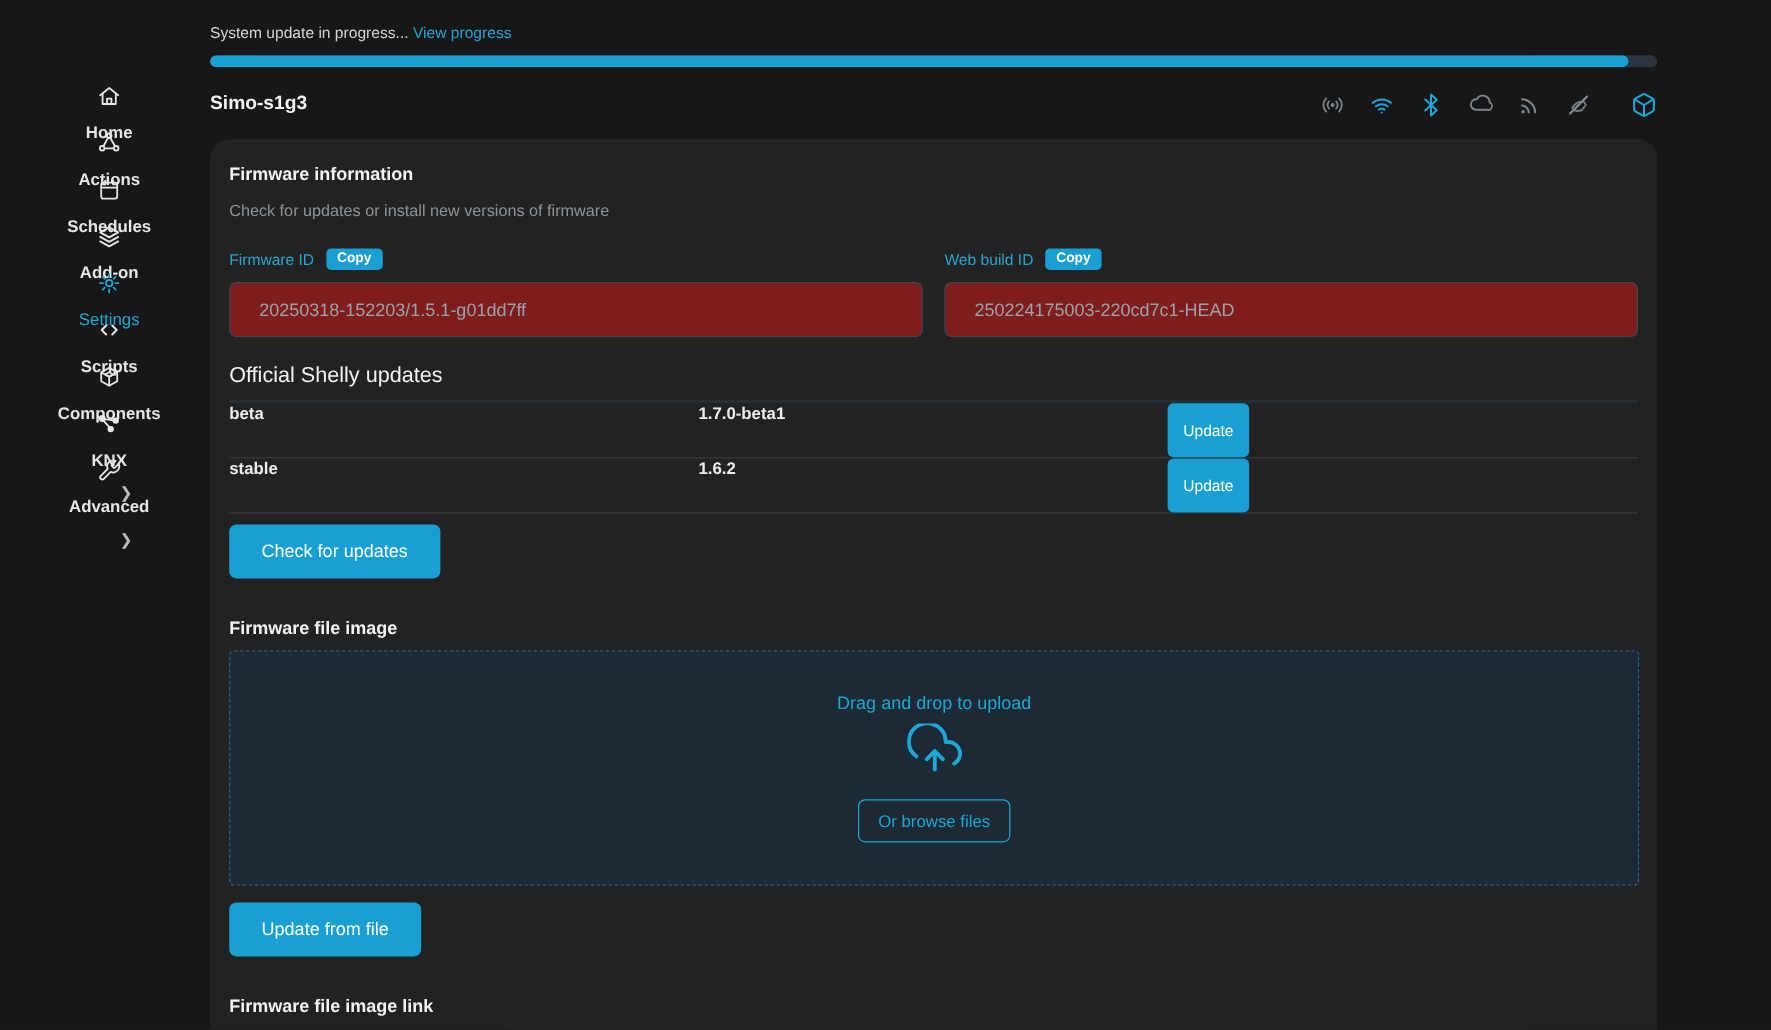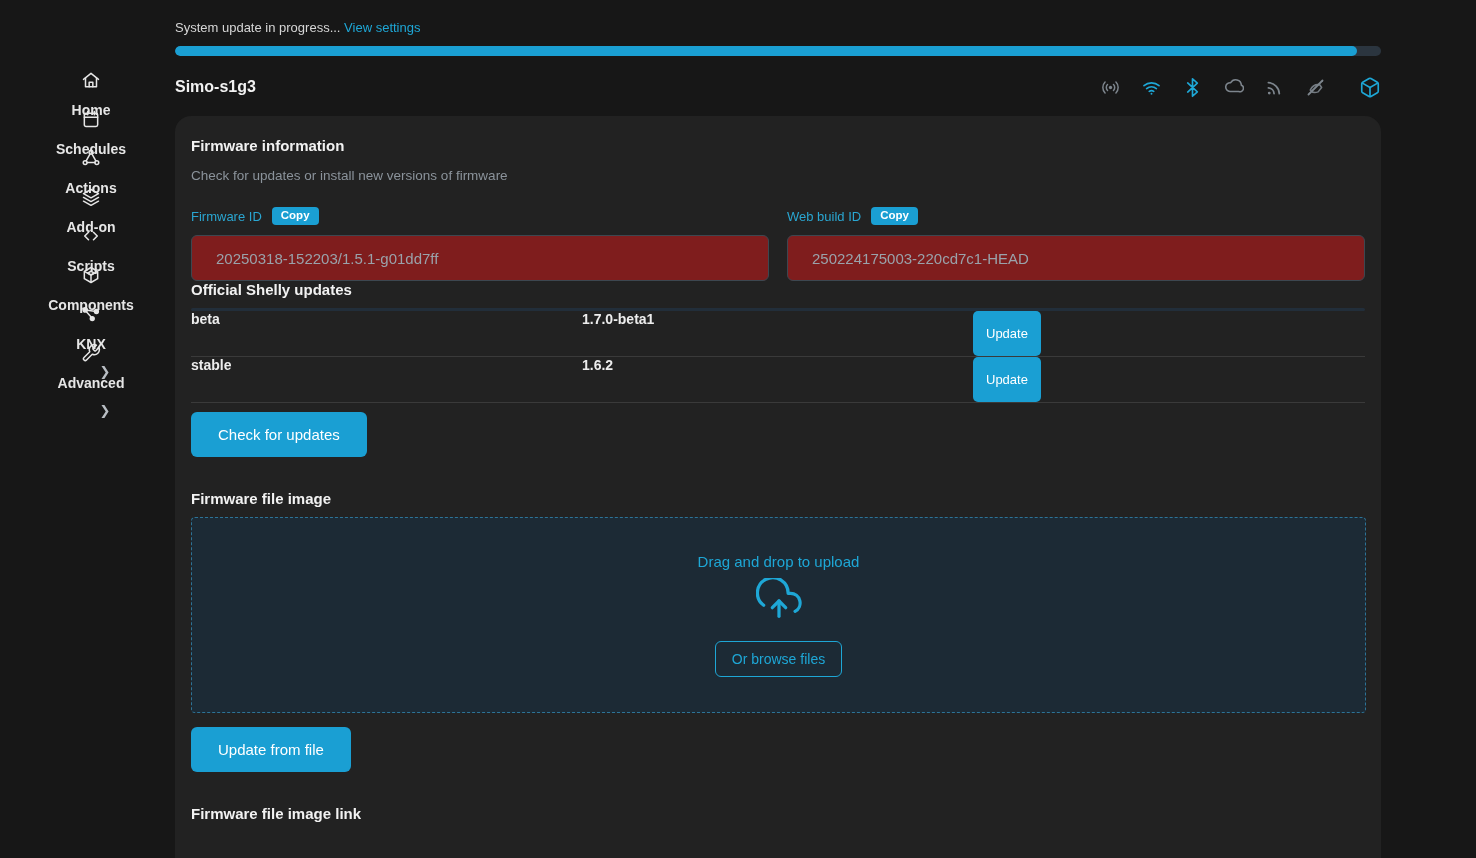--- a/index.html
+++ b/index.html
@@ -59,21 +59,21 @@
     background:#1a9fd3; color:#fff; font-size:11.5px; font-weight:700;
     border-radius:4px; padding:3px 9px; cursor:pointer; line-height:1;
   }
   .field-input {
     margin-top:8px; height:46px; background:#7f1d1d;
     border:1px solid #3d4750; border-radius:6px;
     display:flex; align-items:center; padding-left:24px;
     color:#9aa2aa; font-size:15px; cursor:text;
   }
 
-  .table-title { font-size:15px; font-weight:700; color:#f2f2f2; }
+  .table-title { margin-top:21px; font-size:18px; font-weight:400; color:#f2f2f2; }
   .tbl { margin-top:10px; }
   .tbl-head { display:flex; height:30px; align-items:center; color:#868e96; font-size:13px; }
   .tbl-head .c1 { width:391px; }
   .tbl-head .c2 { flex:1; }
   .tbl-head-divider { height:3px; background:#222e3a; border-radius:2px; }
   .tbl-row { display:flex; height:46px; border-bottom:1px solid #3a3a3a; }
   .tbl-row .c1 { width:391px; font-size:14px; font-weight:700; color:#ededed; }
   .tbl-row .c2 { width:391px; font-size:14px; font-weight:700; color:#ededed; }
   .btn-small {
     background:#1a9fd3; border:none; color:#fff; font-size:13px;
@@ -118,53 +118,62 @@
             <path d="M3 11.2 12 4l9 7.2"></path>
             <path d="M5.4 9.6V20h13.2V9.6"></path>
             <path d="M9.8 20v-5.4h4.4V20"></path>
           </svg>
       </span>
       <span>Home</span>
     </div>
 
     <div class="nav-item">
       <span class="nicon">
-        <svg viewBox="0 0 24 24" fill="none" stroke="currentColor" stroke-width="1.8" stroke-linecap="round" stroke-linejoin="round">
-            <rect x="4" y="5" width="16" height="16" rx="2"></rect>
-            <path d="M8 3v4M16 3v4M4 10h16"></path>
-          </svg>
-      </span>
-      <span>Schedules</span>
-    </div>
-
-    <div class="nav-item">
-      <span class="nicon">
         <svg viewBox="0 0 24 24" fill="none" stroke="currentColor" stroke-width="1.8" stroke-linecap="round">
             <circle cx="12" cy="5" r="2.3"></circle>
             <circle cx="5" cy="17.5" r="2.3"></circle>
             <circle cx="19" cy="17.5" r="2.3"></circle>
             <path d="M10.9 7 6.2 15.4"></path>
             <path d="M13.1 7l4.7 8.4"></path>
             <path d="M7.3 17.5h9.4"></path>
           </svg>
       </span>
       <span>Actions</span>
     </div>
 
     <div class="nav-item">
       <span class="nicon">
         <svg viewBox="0 0 24 24" fill="none" stroke="currentColor" stroke-width="1.8" stroke-linecap="round" stroke-linejoin="round">
+            <rect x="4" y="5" width="16" height="16" rx="2"></rect>
+            <path d="M8 3v4M16 3v4M4 10h16"></path>
+          </svg>
+      </span>
+      <span>Schedules</span>
+    </div>
+
+    <div class="nav-item">
+      <span class="nicon">
+        <svg viewBox="0 0 24 24" fill="none" stroke="currentColor" stroke-width="1.8" stroke-linecap="round" stroke-linejoin="round">
             <path d="M12 3 21 8l-9 5-9-5 9-5z"></path>
             <path d="M3 12.5l9 5 9-5"></path>
             <path d="M3 17l9 5 9-5"></path>
           </svg>
       </span>
       <span>Add-on</span>
     </div>
 
+    <div class="nav-item active">
+      <span class="nicon">
+        <svg viewBox="0 0 24 24" fill="none" stroke="currentColor" stroke-width="1.8" stroke-linecap="round">
+            <circle cx="12" cy="12" r="3.2"></circle>
+            <path d="M12 2.8v3M12 18.2v3M2.8 12h3M18.2 12h3M5.5 5.5l2.1 2.1M16.4 16.4l2.1 2.1M18.5 5.5l-2.1 2.1M7.6 16.4l-2.1 2.1"></path>
+          </svg>
+      </span>
+      <span>Settings</span>
+    </div>
 
     <div class="nav-item">
       <span class="nicon">
         <svg viewBox="0 0 24 24" fill="none" stroke="currentColor" stroke-width="1.9" stroke-linecap="round" stroke-linejoin="round">
             <path d="M9 7.5 4.5 12 9 16.5"></path>
             <path d="M15 7.5 19.5 12 15 16.5"></path>
           </svg>
       </span>
       <span>Scripts</span>
     </div>
@@ -202,21 +211,21 @@
       <span>Advanced</span>
       <span class="chev">❯</span>
     </div>
 
   </aside>
 
   <main class="content">
 
     <div class="banner">
       <span>System update in progress...</span>
-      <a>View settings</a>
+      <a>View progress</a>
     </div>
     <div class="progress-track">
       <div class="progress-fill" style="width: 98%;"></div>
     </div>
 
     <div class="page-header">
       <span class="device-name">Simo-s1g3</span>
       <div class="status-icons">
         <span class="sicon">
           <svg viewBox="0 0 24 24" fill="none" stroke="currentColor" stroke-width="1.7" stroke-linecap="round">

